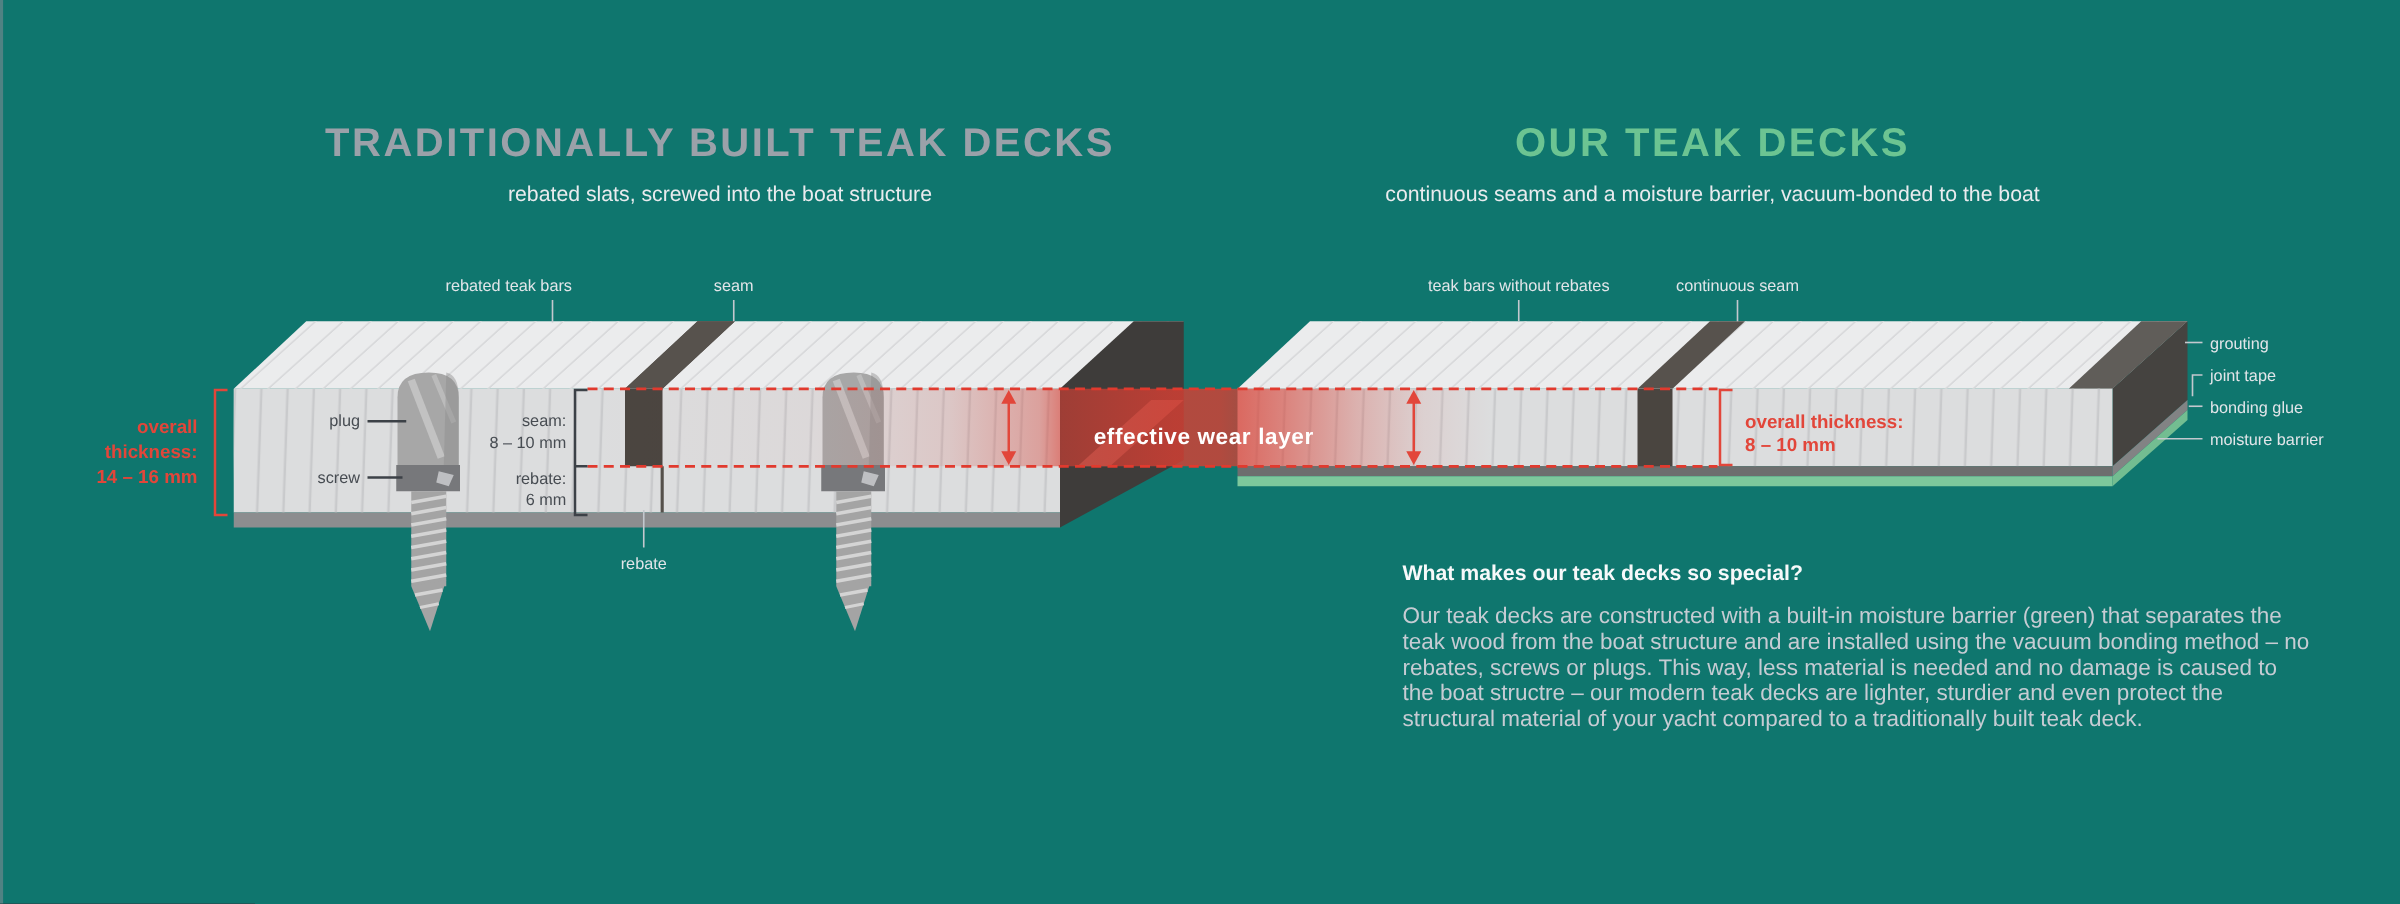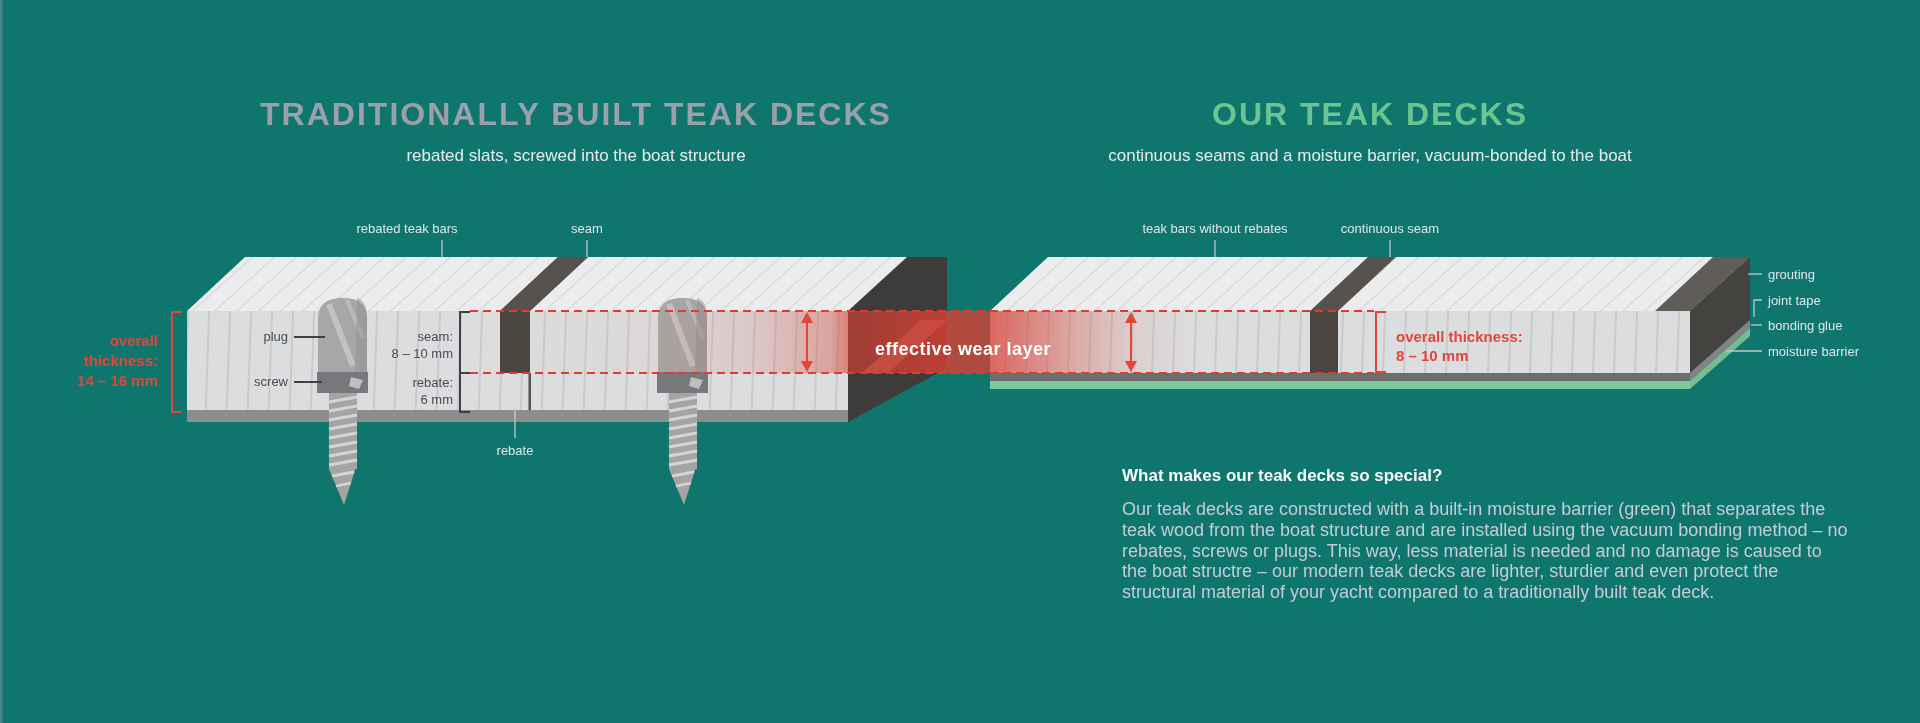--- a/index.html
+++ b/index.html
@@ -9,21 +9,21 @@
   .h-title{font-size:32px;font-weight:bold;letter-spacing:2px;}
   .h-sub{font-size:17px;fill:#e9ebee;}
   .lbl-light{font-size:13px;fill:#e2e5e9;}
   .lbl-dark{font-size:13px;fill:#474c52;}
   .lbl-red{font-size:15px;font-weight:bold;fill:#e2463a;}
   .wear-text{font-size:18px;font-weight:bold;fill:#ffffff;letter-spacing:0.5px;}
   .leader{stroke:#c3c8ce;stroke-width:1.3;fill:none;}
   .leader-dark{stroke:#3c4147;stroke-width:2;fill:none;}
   .red-line{stroke:#e2463a;stroke-width:2;fill:none;}
   .dash{stroke:#e13a2e;stroke-width:2.2;fill:none;stroke-dasharray:8 5;}
-  #info-block{position:absolute;left:1122px;top:466px;width:726px;}
+  #info-block{position:absolute;left:1122px;top:449px;width:726px;}
   #info-heading{margin:0 0 13px 0;font-size:17px;font-weight:bold;color:#f7f9fa;}
   #info-body{margin:0;font-size:18px;line-height:20.8px;color:#c6ccd3;}
 </style>
 </head>
 <body>
 
 <div id="stage">
 <svg width="1920" height="723" viewBox="0 0 1920 723">
   <defs>
     <pattern id="grainFront" width="21" height="800" patternUnits="userSpaceOnUse" patternTransform="skewX(-2)">

